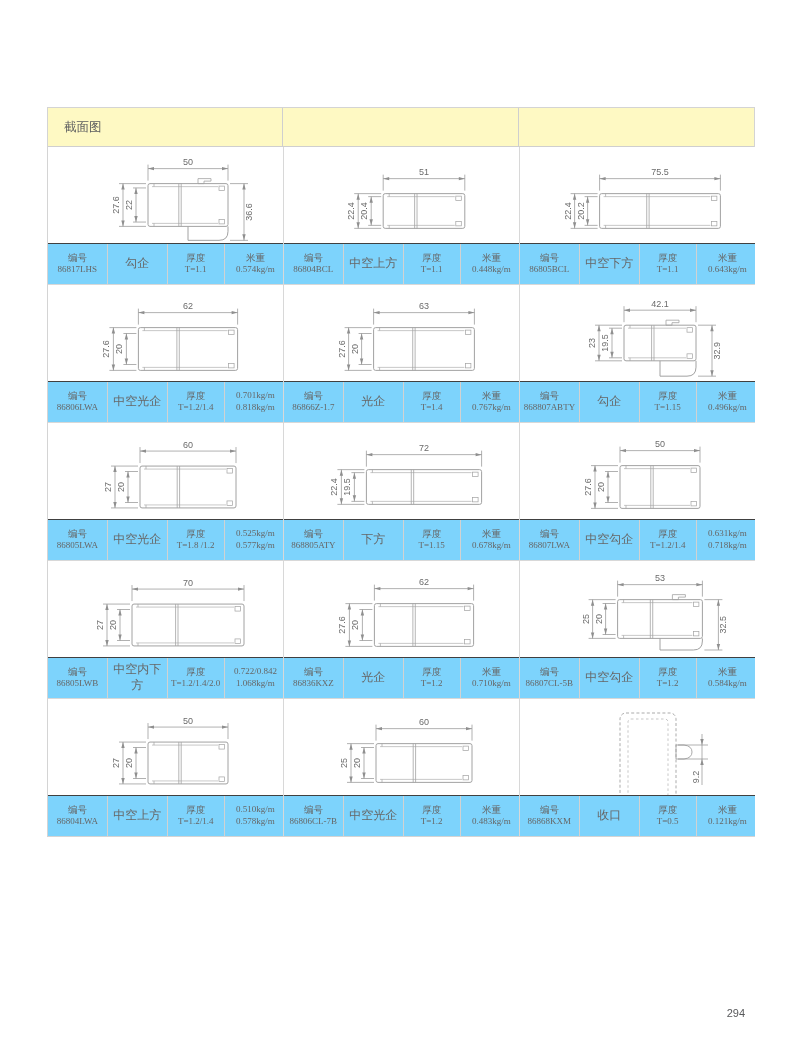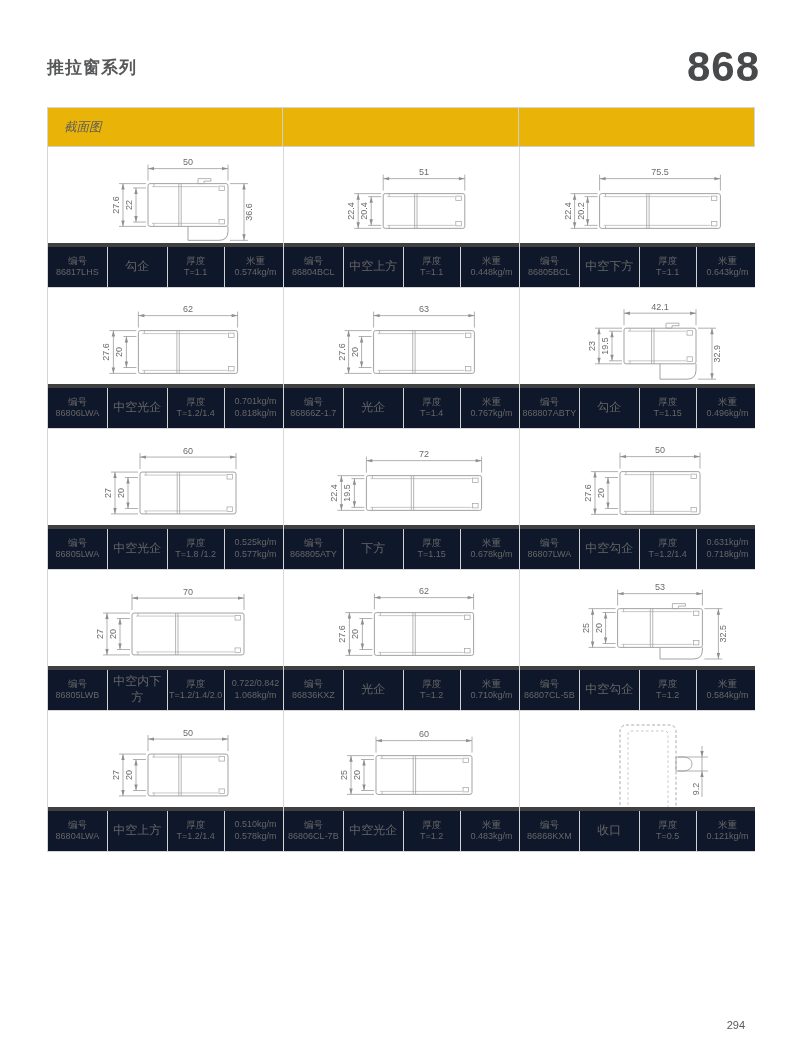--- a/index.html
+++ b/index.html
@@ -2,45 +2,41 @@
 <html><head>
 <meta charset="utf-8">
 <style>
   html,body{margin:0;padding:0;background:#fff;}
   body{width:800px;height:1043px;position:relative;font-family:"Liberation Sans","DejaVu Sans",sans-serif;color:#58595b;}
   .page{position:absolute;inset:0;background:#fff;}
   .hdr{position:absolute;left:47px;right:40px;top:38px;height:58px;display:flex;justify-content:space-between;align-items:center;}
   .title{font-size:17px;font-weight:bold;color:#57585a;letter-spacing:1px;}
   .bigno{font-size:42px;font-weight:bold;color:#48494b;letter-spacing:1px;line-height:1;}
   .tbl{position:absolute;left:47px;top:107px;width:706px;border:1px solid #d4d4d4;background:#fff;}
-  .thead{display:grid;grid-template-columns:1fr 1fr 1fr;background:#eab308;border-bottom:1px solid #cfcfcf;font-style:italic;}
+  .thead{display:grid;grid-template-columns:1fr 1fr 1fr;background:#fef9c3;border-bottom:1px solid #cfcfcf;}
   .thead .hc{height:38px;display:flex;align-items:center;padding-left:16px;font-size:12.5px;color:#5b5c5e;border-right:1px solid #cfcfcf;}
   .thead .hc:last-child{border-right:none;}
   .grid{display:grid;grid-template-columns:1fr 1fr 1fr;}
   .unit{border-right:1px solid #d8d8d8;border-bottom:1px solid #d8d8d8;}
   .unit:nth-child(3n){border-right:none;}
   .unit:nth-last-child(-n+3){border-bottom:none;}
   .draw{height:96px;background:#fff;overflow:hidden;}
-  .info{height:40px;background:#0f172a;border-top:4px solid #404040;display:flex;align-items:stretch;justify-content:space-between;}
+  .info{height:40px;background:#7dd3fc;border-top:1px solid #404040;display:flex;align-items:stretch;justify-content:space-between;}
   .ic{flex:0 0 25%;display:flex;flex-direction:column;align-items:center;justify-content:center;border-right:1px solid #d2d2d2;font-size:9.5px;color:#666;line-height:1.3;overflow:hidden;text-align:center;}
   .ic:last-child{border-right:none;flex:0 0 26%;}
   .ic.name{justify-content:center;font-size:12px;flex:0 0 25%;}
   .ic.th{flex:0 0 24%;}
-  .iv{font-size:9px;white-space:nowrap;}
-  .footer{position:absolute;right:55px;bottom:12px;font-size:11px;color:#58595b;}
+  .iv{font-size:9px;white-space:nowrap;font-family:Liberation Serif, serif;}
+  .footer{position:absolute;right:55px;bottom:24px;font-size:11px;color:#58595b;}
   svg text{font-family:"Liberation Sans","DejaVu Sans",sans-serif;}
 </style>
 </head>
 <body>
 
 <div class="page">
-  <div class="hdr">
-    <div class="title">推拉窗系列</div>
-    <div class="bigno">868</div>
-  </div>
 
   <div class="tbl">
     <div class="thead">
       <div class="hc">截面图</div>
       <div class="hc"></div>
       <div class="hc"></div>
     </div>
     <div class="grid" id="grid">
   <div class="unit">
     <div class="draw"><svg width="235" height="118" viewBox="0 0 235 118">

